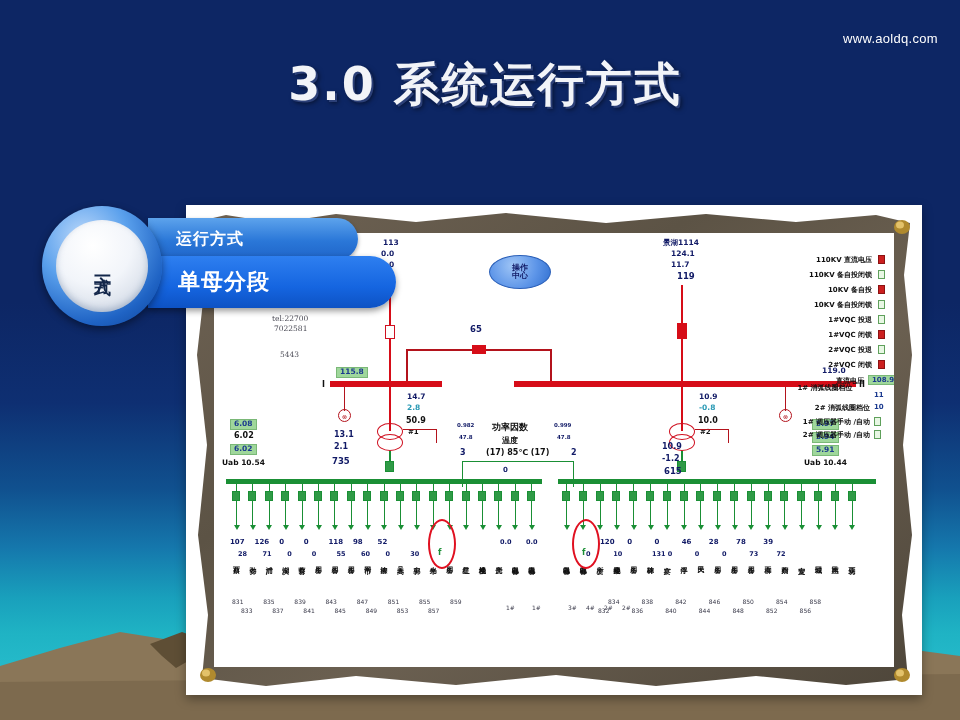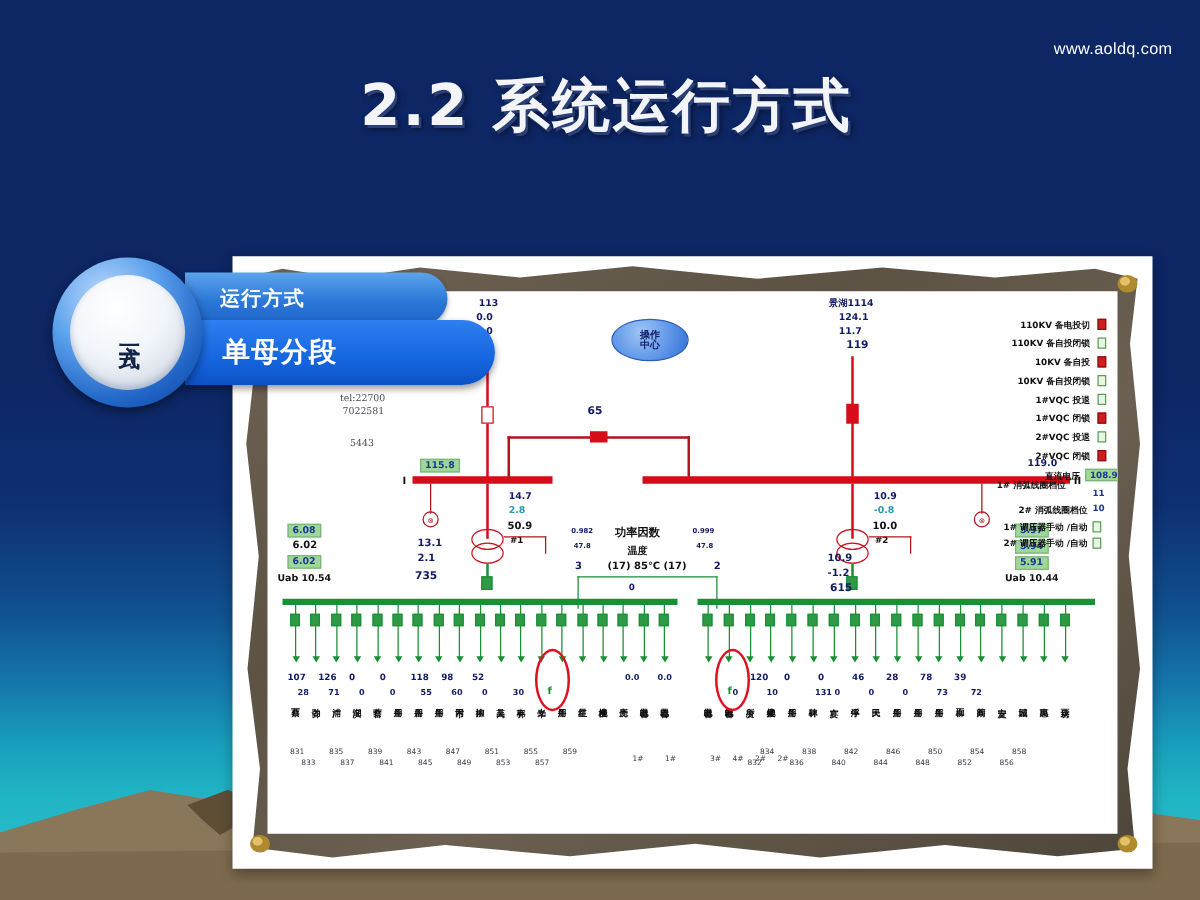--- a/index.html
+++ b/index.html
@@ -172,21 +172,21 @@
 <div id="bg-sky"></div>
 <svg id="bg-mountains" viewBox="0 0 960 150" preserveAspectRatio="none">
   <path d="M0,96 L60,78 L120,62 L170,70 L215,56 L260,70 L300,66 L345,74 L400,62 L470,78 L540,70 L620,84 L720,74 L820,86 L900,78 L960,86 L960,150 L0,150 Z" fill="#8a7658"></path>
   <path d="M150,74 L182,62 L210,72 L230,64 L244,78 L236,96 L222,86 L206,104 L190,90 L176,98 L162,86 Z" fill="#5e4e35"></path>
   <path d="M300,70 L320,62 L336,74 L330,88 L318,78 L306,86 Z" fill="#5e4e35"></path>
   <path d="M404,64 L432,58 L456,70 L448,86 L436,76 L424,92 L412,78 Z" fill="#5e4e35"></path>
   <path d="M0,112 L960,104 L960,150 L0,150 Z" fill="#7d6a4e"></path>
 </svg>
 
 <div id="watermark">www.aoldq.com</div>
-<div id="slide-title">2.2  系统运行方式</div>
+<div id="slide-title">3.0  系统运行方式</div>
 
 <div id="frame-outer">
   <svg id="frame-band" viewBox="0 0 736 490" preserveAspectRatio="none">
     <defs>
       <linearGradient id="woodg" x1="0" y1="0" x2="1" y2="1">
         <stop offset="0%" stop-color="#6f6354"></stop>
         <stop offset="35%" stop-color="#5c5345"></stop>
         <stop offset="60%" stop-color="#6b6051"></stop>
         <stop offset="100%" stop-color="#4e463a"></stop>
       </linearGradient>
@@ -303,21 +303,21 @@
     <div class="sld-txt t-black" style="left:20px;top:199px;font-size:8px;">6.02</div>
     <div class="badge-green" style="left:16px;top:211px;font-size:7.5px;">6.02</div>
     <div class="sld-txt t-black" style="left:8px;top:226px;font-size:7.5px;">Uab 10.54</div>
 
     <div class="badge-green" style="left:598px;top:186px;font-size:7.5px;">5.97</div>
     <div class="badge-green" style="left:598px;top:199px;font-size:7.5px;">5.94</div>
     <div class="badge-green" style="left:598px;top:212px;font-size:7.5px;">5.91</div>
     <div class="sld-txt t-black" style="left:590px;top:226px;font-size:7.5px;">Uab 10.44</div>
 
     <div id="status-panel">
-        <div class="panel-row" style="left: 570px; top: 22px; text-align: right; width: 88px;">110KV  备电投切</div>
+        <div class="panel-row" style="left: 570px; top: 22px; text-align: right; width: 88px;">110KV  直流电压</div>
         <div class="badge-red" style="left: 664px; top: 22px;"></div>
         <div class="panel-row" style="left: 570px; top: 37px; text-align: right; width: 88px;">110KV  备自投闭锁</div>
         <div class="badge-mini" style="left: 664px; top: 37px;"></div>
         <div class="panel-row" style="left: 570px; top: 52px; text-align: right; width: 88px;">10KV  备自投</div>
         <div class="badge-red" style="left: 664px; top: 52px;"></div>
         <div class="panel-row" style="left: 570px; top: 67px; text-align: right; width: 88px;">10KV  备自投闭锁</div>
         <div class="badge-mini" style="left: 664px; top: 67px;"></div>
         <div class="panel-row" style="left: 570px; top: 82px; text-align: right; width: 88px;">1#VQC    投退</div>
         <div class="badge-mini" style="left: 664px; top: 82px;"></div>
         <div class="panel-row" style="left: 570px; top: 97px; text-align: right; width: 88px;">1#VQC    闭锁</div>

